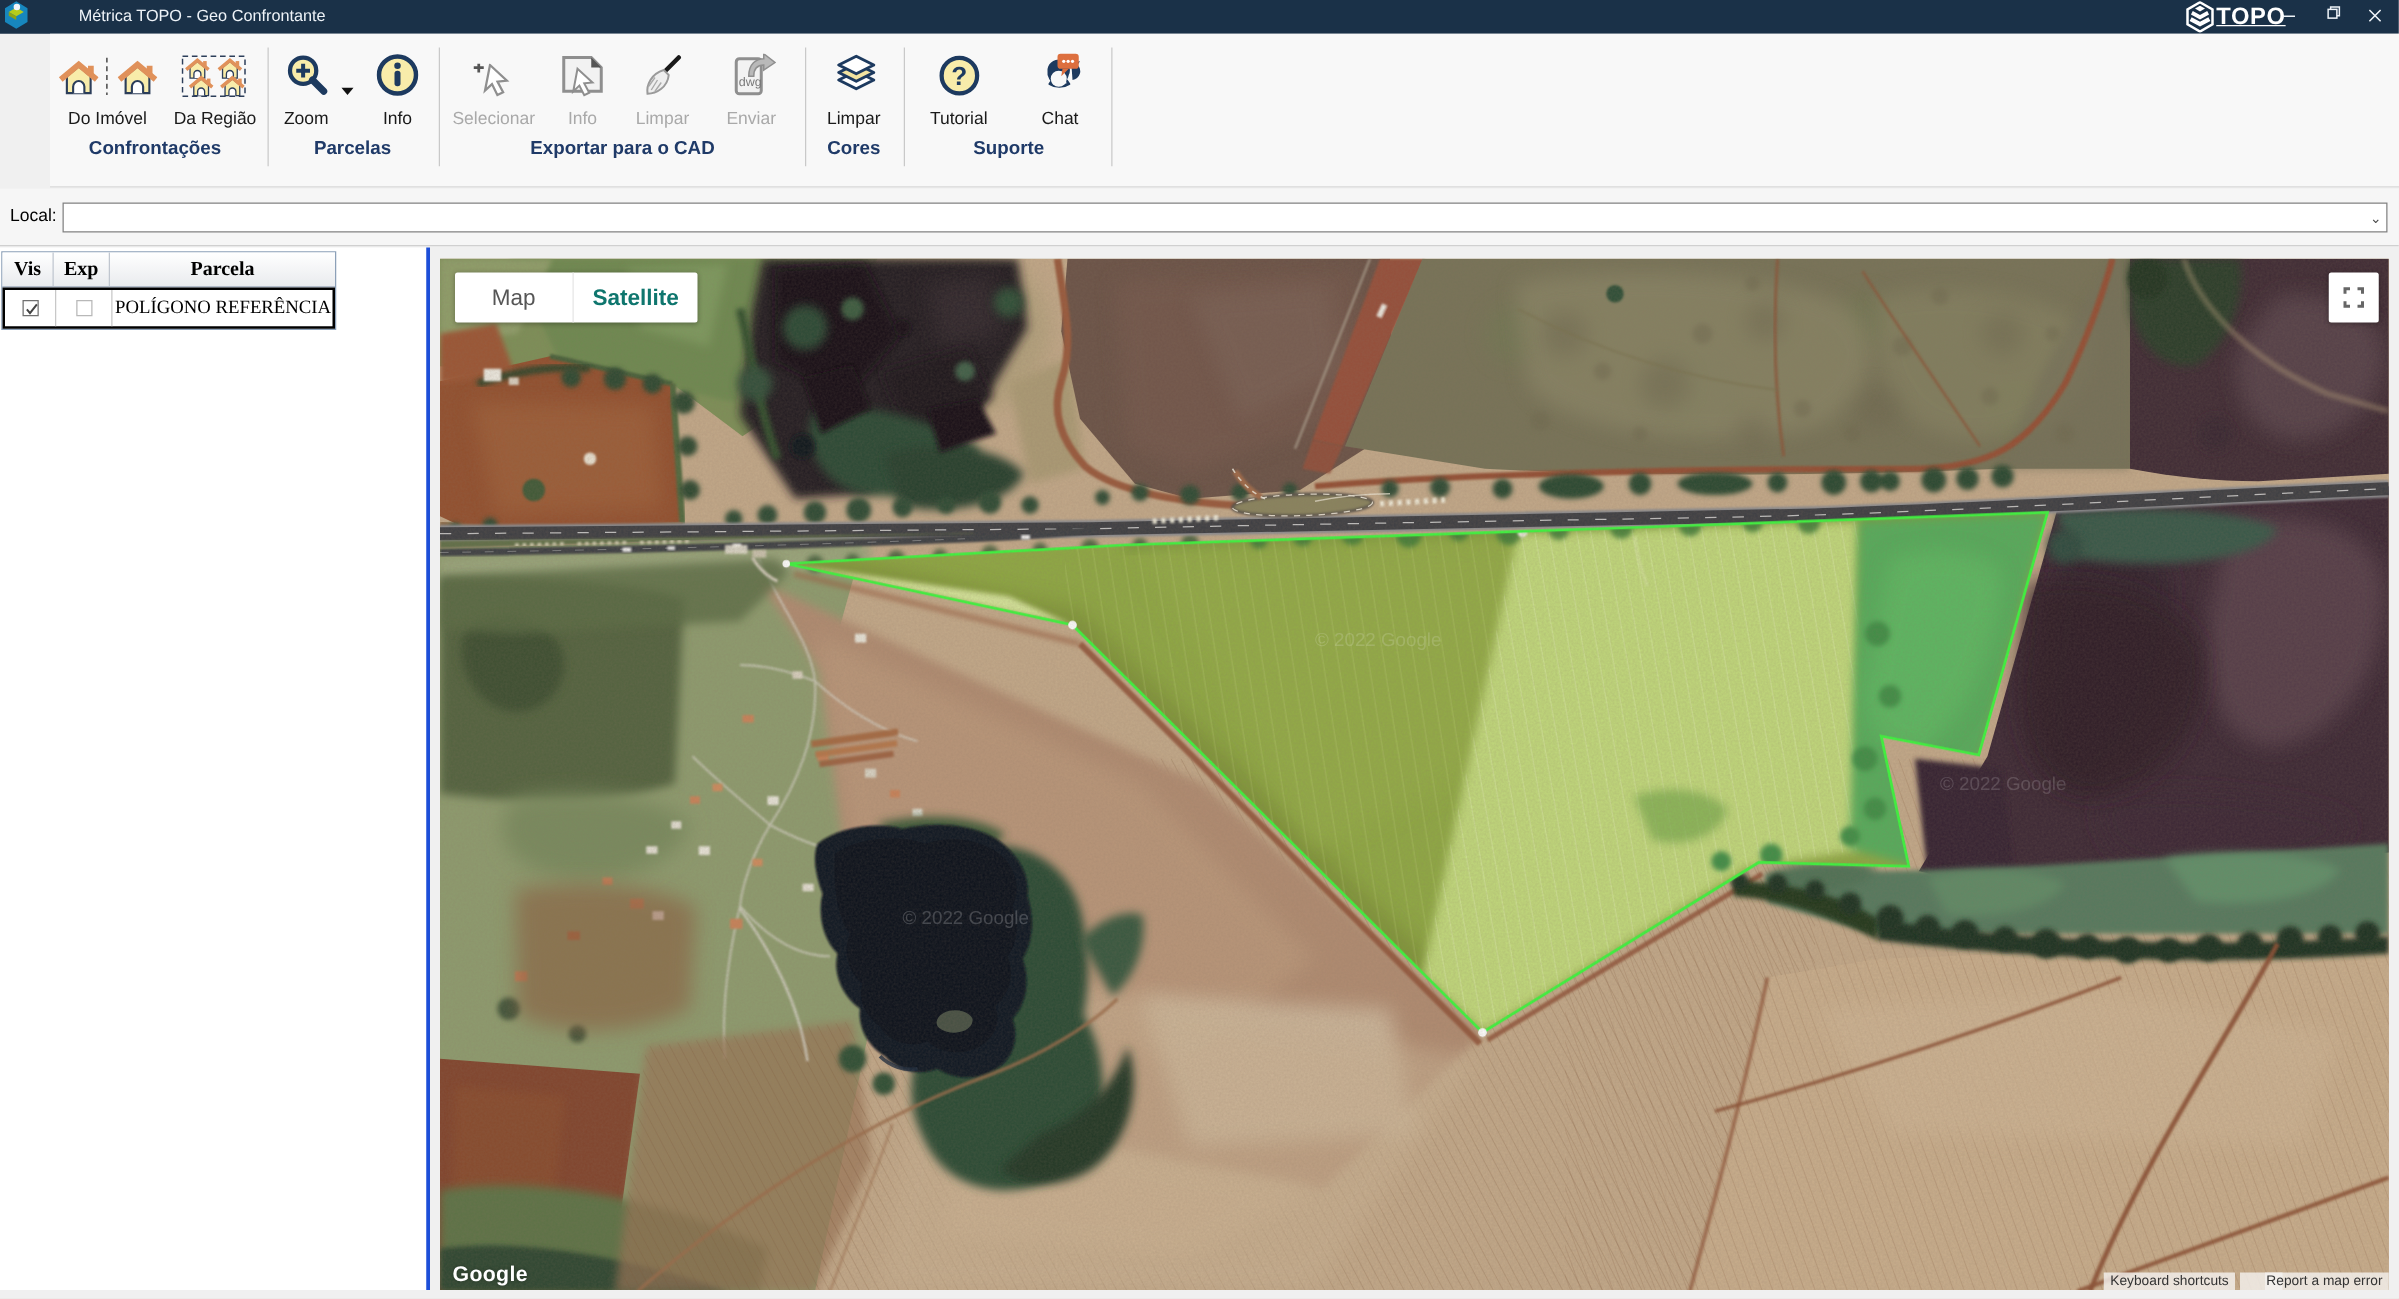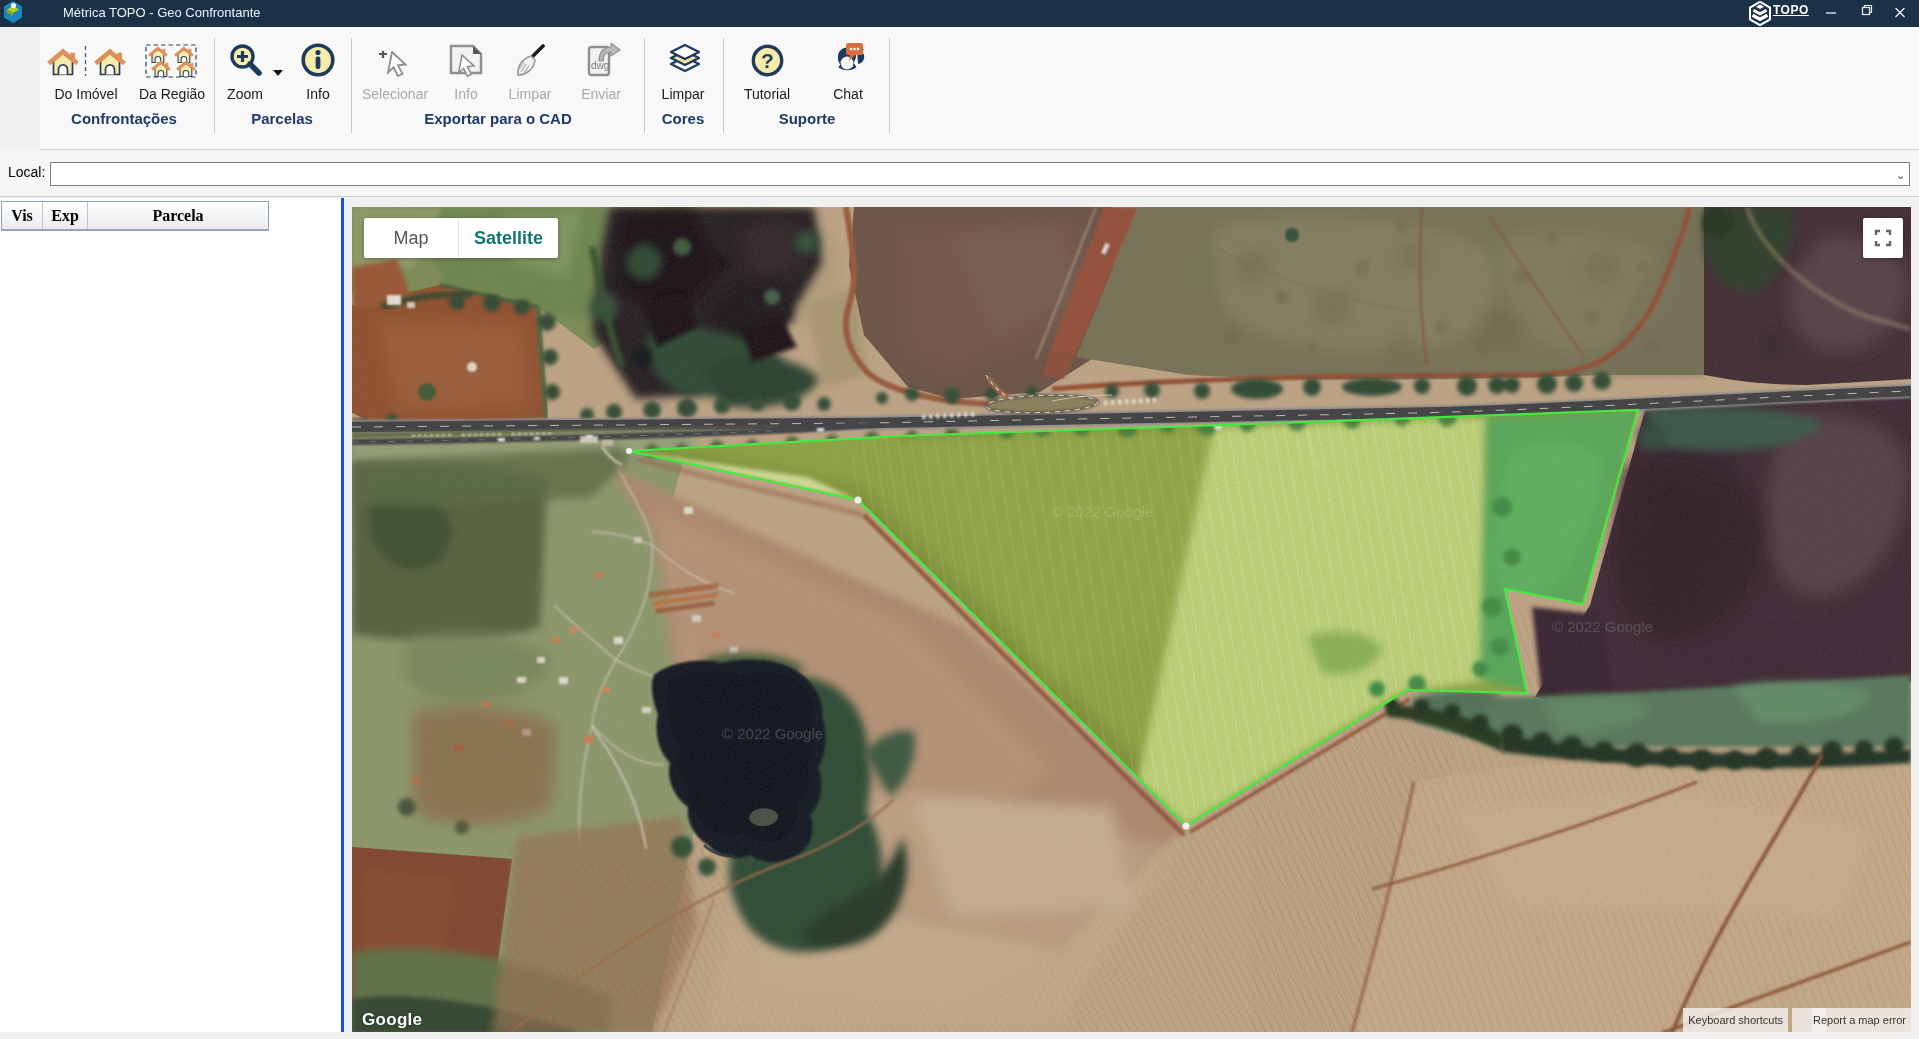--- a/index.html
+++ b/index.html
@@ -2,21 +2,21 @@
 <html><head>
 <meta charset="utf-8">
 <style>
 html,body{margin:0;padding:0;width:1919px;height:1039px;overflow:hidden;
   font-family:"Liberation Sans",sans-serif;background:#f0f0f0;}
 *{box-sizing:border-box;}
 #titlebar{position:absolute;left:0;top:0;width:1919px;height:27px;background:#1a3148;}
 #titlebar .ttext{position:absolute;left:23px;top:5px;color:#eef3f8;font-size:13px;padding-left:40px;}
 #appicon{position:absolute;left:2px;top:0px;}
 #topologo{position:absolute;left:1748px;top:1px;}
-#topotext{position:absolute;left:1773px;top:3px;color:#fff;font-size:12px;font-weight:bold;letter-spacing:0.5px;text-decoration:underline;}
+#topotext{position:absolute;left:1773px;top:3px;color:#fff;font-size:19px;font-weight:bold;letter-spacing:0.5px;text-decoration:underline;}
 .winbtn{position:absolute;top:0;color:#e8eef4;font-size:13px;width:34px;height:26px;text-align:center;line-height:26px;}
 #ribbon{position:absolute;left:0;top:27px;width:1919px;height:123px;background:#f8f8f8;border-bottom:1px solid #d7d7d7;margin-left:40px;}
 .gsep{position:absolute;top:11px;height:95px;width:1px;background:#c9c9c9;}
 .blabel{position:absolute;top:59px;font-size:14px;color:#1a1a1a;white-space:nowrap;transform:translateX(-50%);}
 .blabel.dis{color:#a9a9a9;}
 .gtitle{position:absolute;top:83px;font-size:15px;font-weight:bold;color:#1f3a68;white-space:nowrap;transform:translateX(-50%);}
 .icon{position:absolute;}
 #localrow{position:absolute;left:0;top:151px;width:1919px;height:46px;background:#f6f6f6;border-bottom:1px solid #d0d0d0;}
 #localrow .lbl{position:absolute;left:8px;top:13px;font-size:14px;color:#000;}
 #localbox{position:absolute;left:50px;top:11px;width:1860px;height:24px;background:#fff;border:1px solid #808080;}
@@ -30,21 +30,21 @@
 #prow .c2{width:45px;display:flex;align-items:center;justify-content:center;border-right:1px solid #c8c8c8;}
 #prow .c3{flex:1;display:flex;align-items:center;padding-left:2px;white-space:nowrap;}
 .cb{width:13px;height:13px;border:1px solid #707070;background:#fff;position:relative;}
 .cb.un{border-color:#b8b8b8;}
 #maparea{position:absolute;left:352px;top:207px;width:1559px;height:825px;background:#b9a283;}
 .mapsat{position:absolute;left:12px;top:11px;height:40px;background:#fff;border-radius:2px;box-shadow:0 1px 4px rgba(0,0,0,0.3);display:flex;font-size:18px;}
 .mapsat .m1{width:95px;display:flex;align-items:center;justify-content:center;color:#565656;border-right:1px solid #e6e6e6;}
 .mapsat .m2{width:99px;display:flex;align-items:center;justify-content:center;color:#0f766e;font-weight:bold;}
 .fsbtn{position:absolute;left:1511px;top:11px;width:40px;height:40px;background:#fff;border-radius:2px;box-shadow:0 1px 4px rgba(0,0,0,0.3);}
 .glogo{position:absolute;left:10px;top:803px;color:#fff;font-size:17px;font-weight:bold;letter-spacing:0.3px;text-shadow:0 0 3px rgba(0,0,0,0.35);}
-.kbs{position:absolute;bottom:0;height:24px;background:rgba(245,243,240,0.8);color:#333;font-size:11px;display:flex;align-items:center;padding:0 5px;}
+.kbs{position:absolute;bottom:0;height:14px;background:rgba(245,243,240,0.8);color:#333;font-size:11px;display:flex;align-items:center;padding:0 5px;}
 </style>
 </head>
 <body>
 <div id="titlebar">
   <svg id="appicon" width="22" height="24" viewBox="0 0 22 24">
     <polygon points="11,1 20,6.5 20,17.5 11,23 2,17.5 2,6.5" fill="#1787be"></polygon>
     <polygon points="11,6 17,9.5 11,13 5,9.5" fill="#b6cc1a"></polygon>
     <polygon points="5,9.5 11,13 11,16 5,12.5" fill="#8fa312"></polygon>
     <circle cx="11.5" cy="5.6" r="2.6" fill="#f2f6fa"></circle>
   </svg>
@@ -186,20 +186,31 @@
       <span class="arr">⌄</span>
     </div>
 </div>
 
 <div id="leftpanel">
   <div id="ptable">
     <div id="phead">
       <div style="width:41px">Vis</div>
       <div style="width:45px">Exp</div>
       <div style="flex:1;border-right:none">Parcela</div>
+    </div>
+    <div id="prow">
+      <div class="c1">
+          <div class="cb"><svg width="13" height="13" viewBox="0 0 13 13">
+              <path d="M2.5 6.5 L5 9.5 L10.5 2.5" fill="none" stroke="#444" stroke-width="1.6"></path>
+            </svg></div>
+        </div>
+      <div class="c2">
+          <div class="cb un"></div>
+        </div>
+      <div class="c3">POLÍGONO REFERÊNCIA</div>
     </div>
   </div>
 </div>
 
 <div id="maparea">
   <svg id="mapsvg" width="1559" height="825" viewBox="0 0 1559 825">
   <defs>
     <filter id="b1" x="-20%" y="-20%" width="140%" height="140%">
           <feGaussianBlur stdDeviation="1"></feGaussianBlur>
         </filter>

